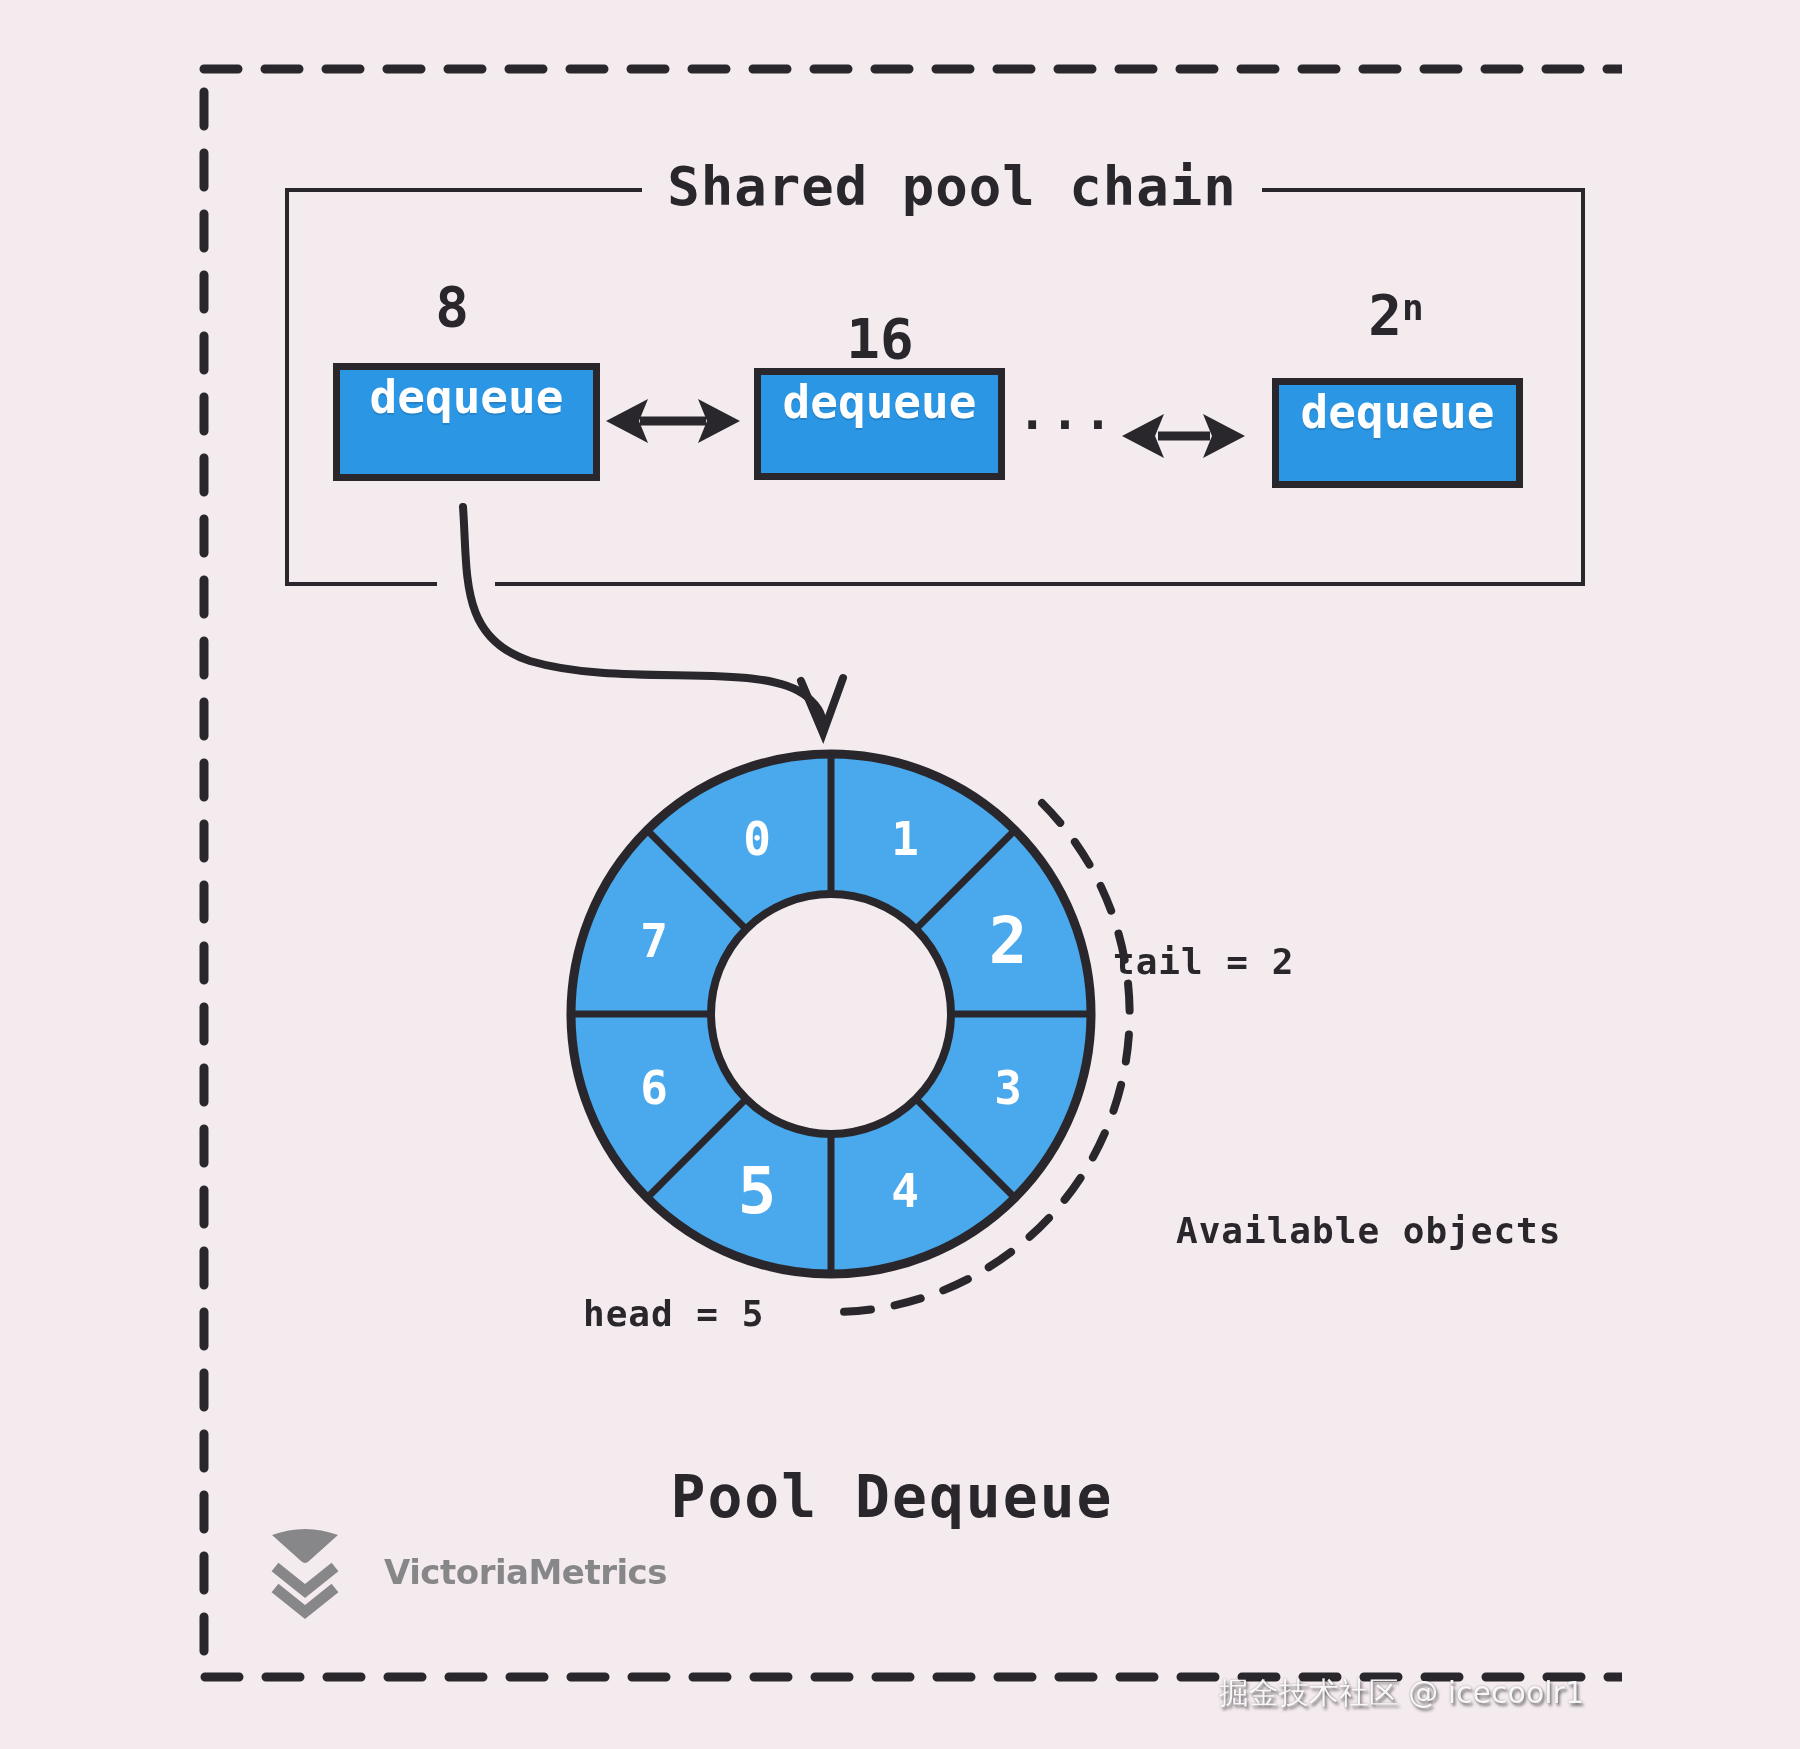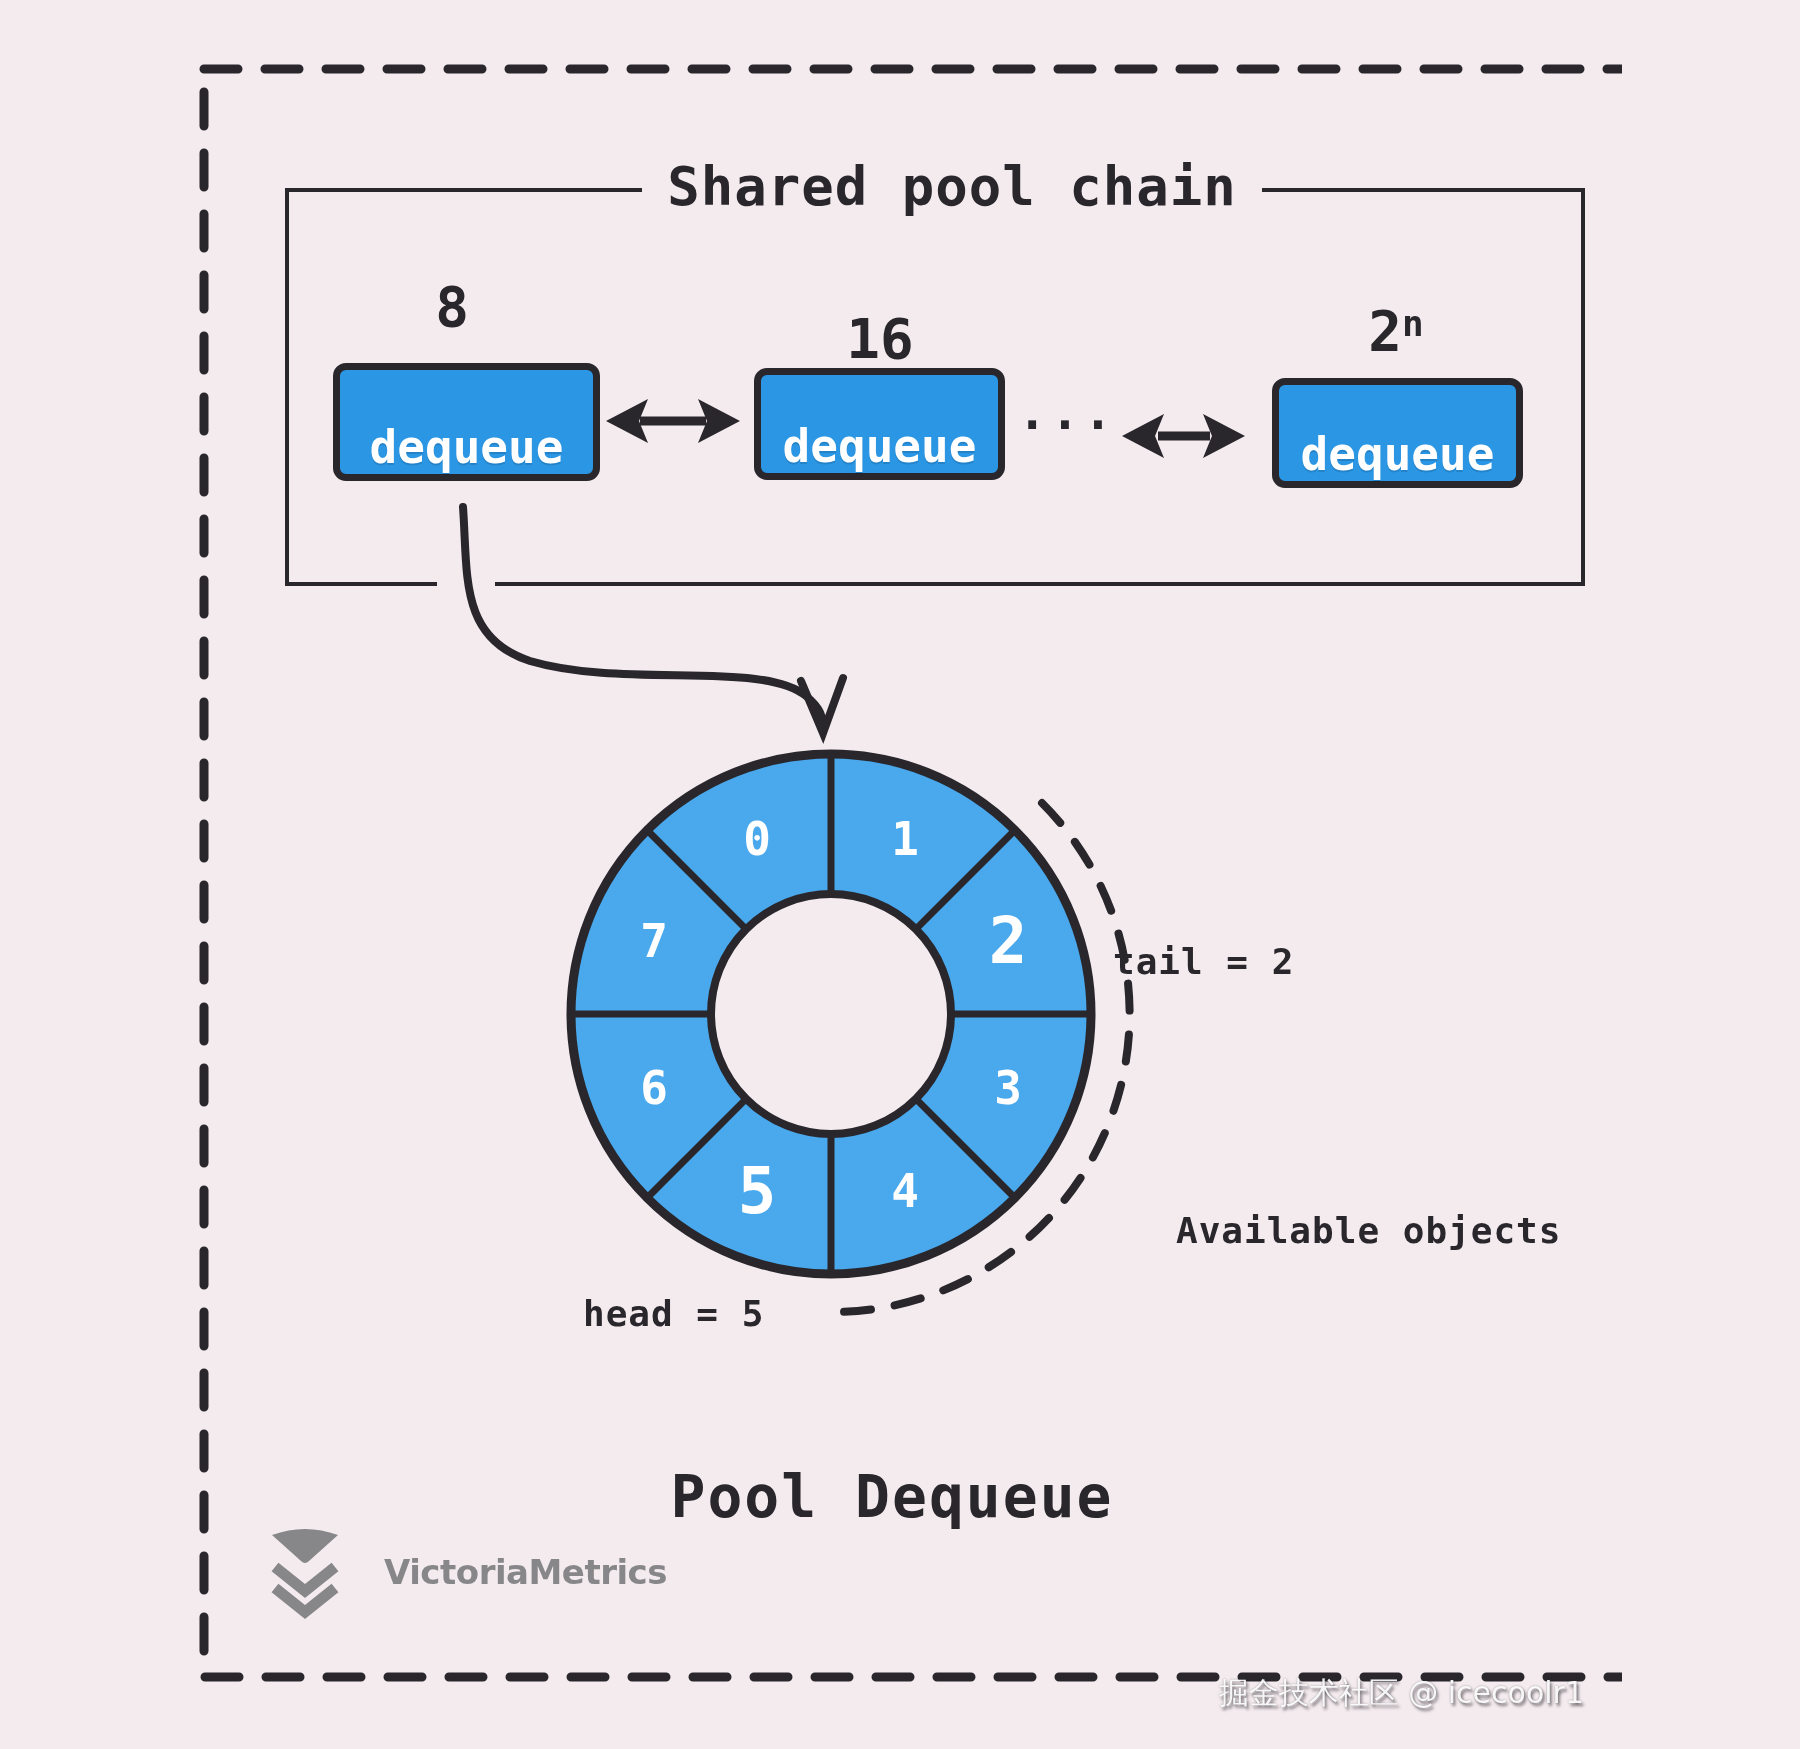--- a/index.html
+++ b/index.html
@@ -26,22 +26,22 @@
 
   .chain-title{
     font-size:54px;font-weight:bold;letter-spacing:1px;
   }
   .size-label{font-size:56px;font-weight:bold;}
   .size-label sup{font-size:36px;font-weight:bold;vertical-align:14px;}
   .dequeue-box{
     position:absolute;
     background:var(--box-blue);
     border:7px solid var(--ink);
-    border-radius:13px;
-    display:flex;align-items:flex-end;justify-content:center;
+    border-radius:0;
+    display:flex;align-items:flex-start;justify-content:center;
   }
   .dequeue-box .lbl{
     color:#fff;font-size:46px;font-weight:bold;
     text-shadow:0 2px 0 rgba(0,0,0,0.12);
   }
   .ellipsis{font-size:48px;font-weight:bold;letter-spacing:4px;}
 
   .seg{
     color:#fff;font-size:46px;font-weight:bold;
   }
@@ -115,21 +115,21 @@
       <path d="M2,5 Q35,-7 68,5 L39,31 Q35,35 31,31 Z"></path>
       <polyline points="5,37 35,61 65,37" fill="none" stroke="#87878a" stroke-width="11"></polyline>
       <polyline points="5,58 35,82 65,58" fill="none" stroke="#87878a" stroke-width="11"></polyline>
     </g>
   </svg>
 
   <div class="abs ctr chain-title" style="left:952px;top:186px;">Shared pool chain</div>
 
   <div class="abs ctr size-label" style="left:452px;top:306px;">8</div>
   <div class="abs ctr size-label" style="left:880px;top:338px;">16</div>
-  <div class="abs ctr size-label" style="left:1396px;top:330px;"><span>2</span><sup>n</sup></div>
+  <div class="abs ctr size-label" style="left:1396px;top:314px;"><span>2</span><sup>n</sup></div>
 
   <div class="dequeue-box" style="left:333px;top:363px;width:267px;height:118px;">
     <span class="lbl">dequeue</span>
   </div>
   <div class="dequeue-box" style="left:754px;top:368px;width:251px;height:112px;">
     <span class="lbl">dequeue</span>
   </div>
   <div class="dequeue-box" style="left:1272px;top:378px;width:251px;height:110px;">
     <span class="lbl">dequeue</span>
   </div>

